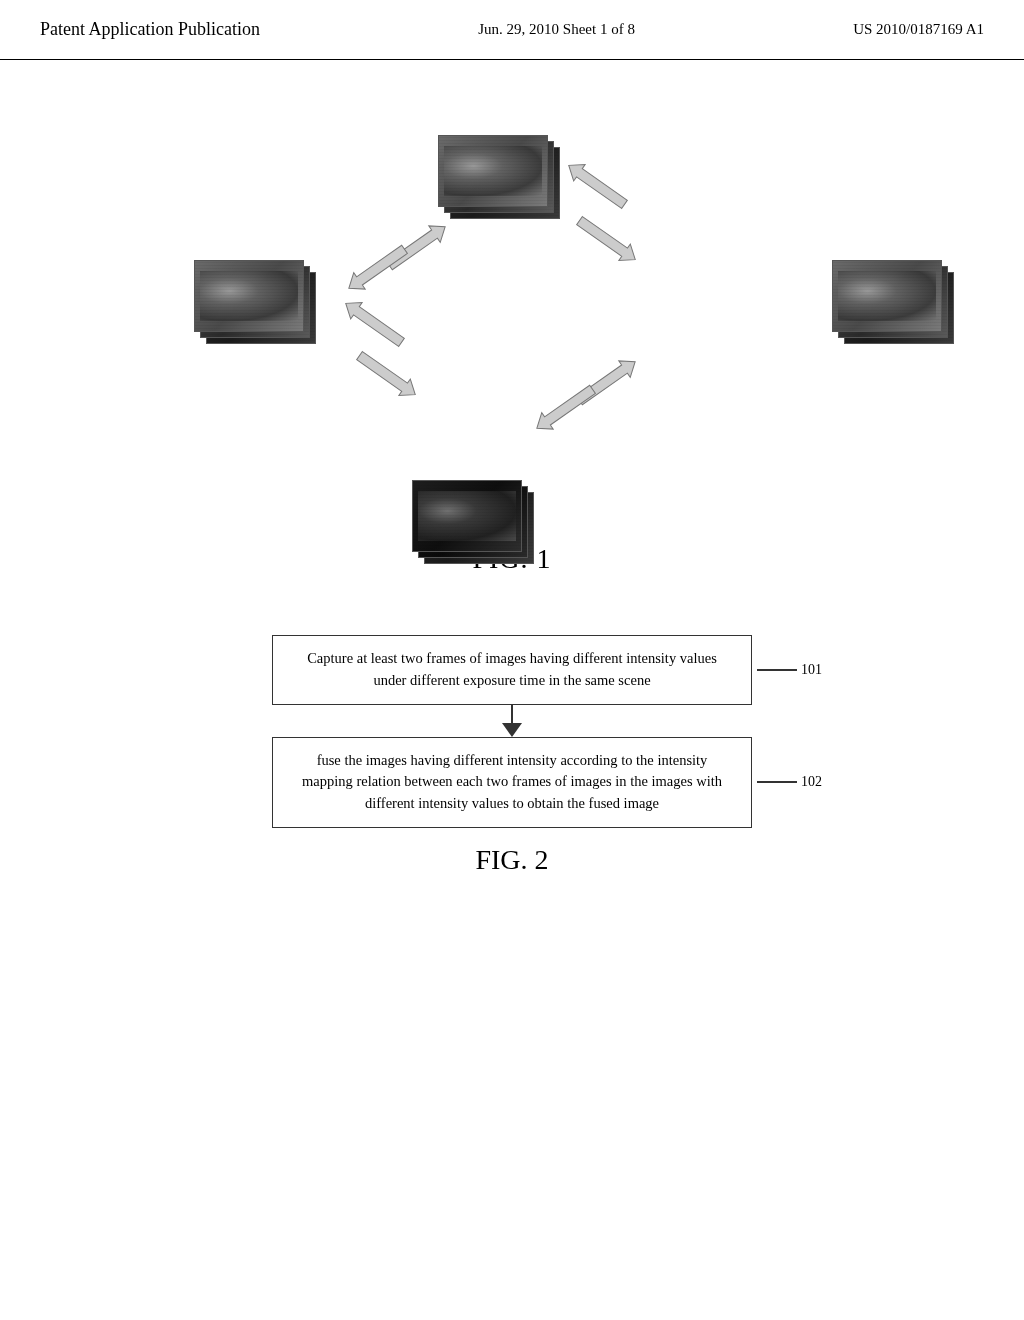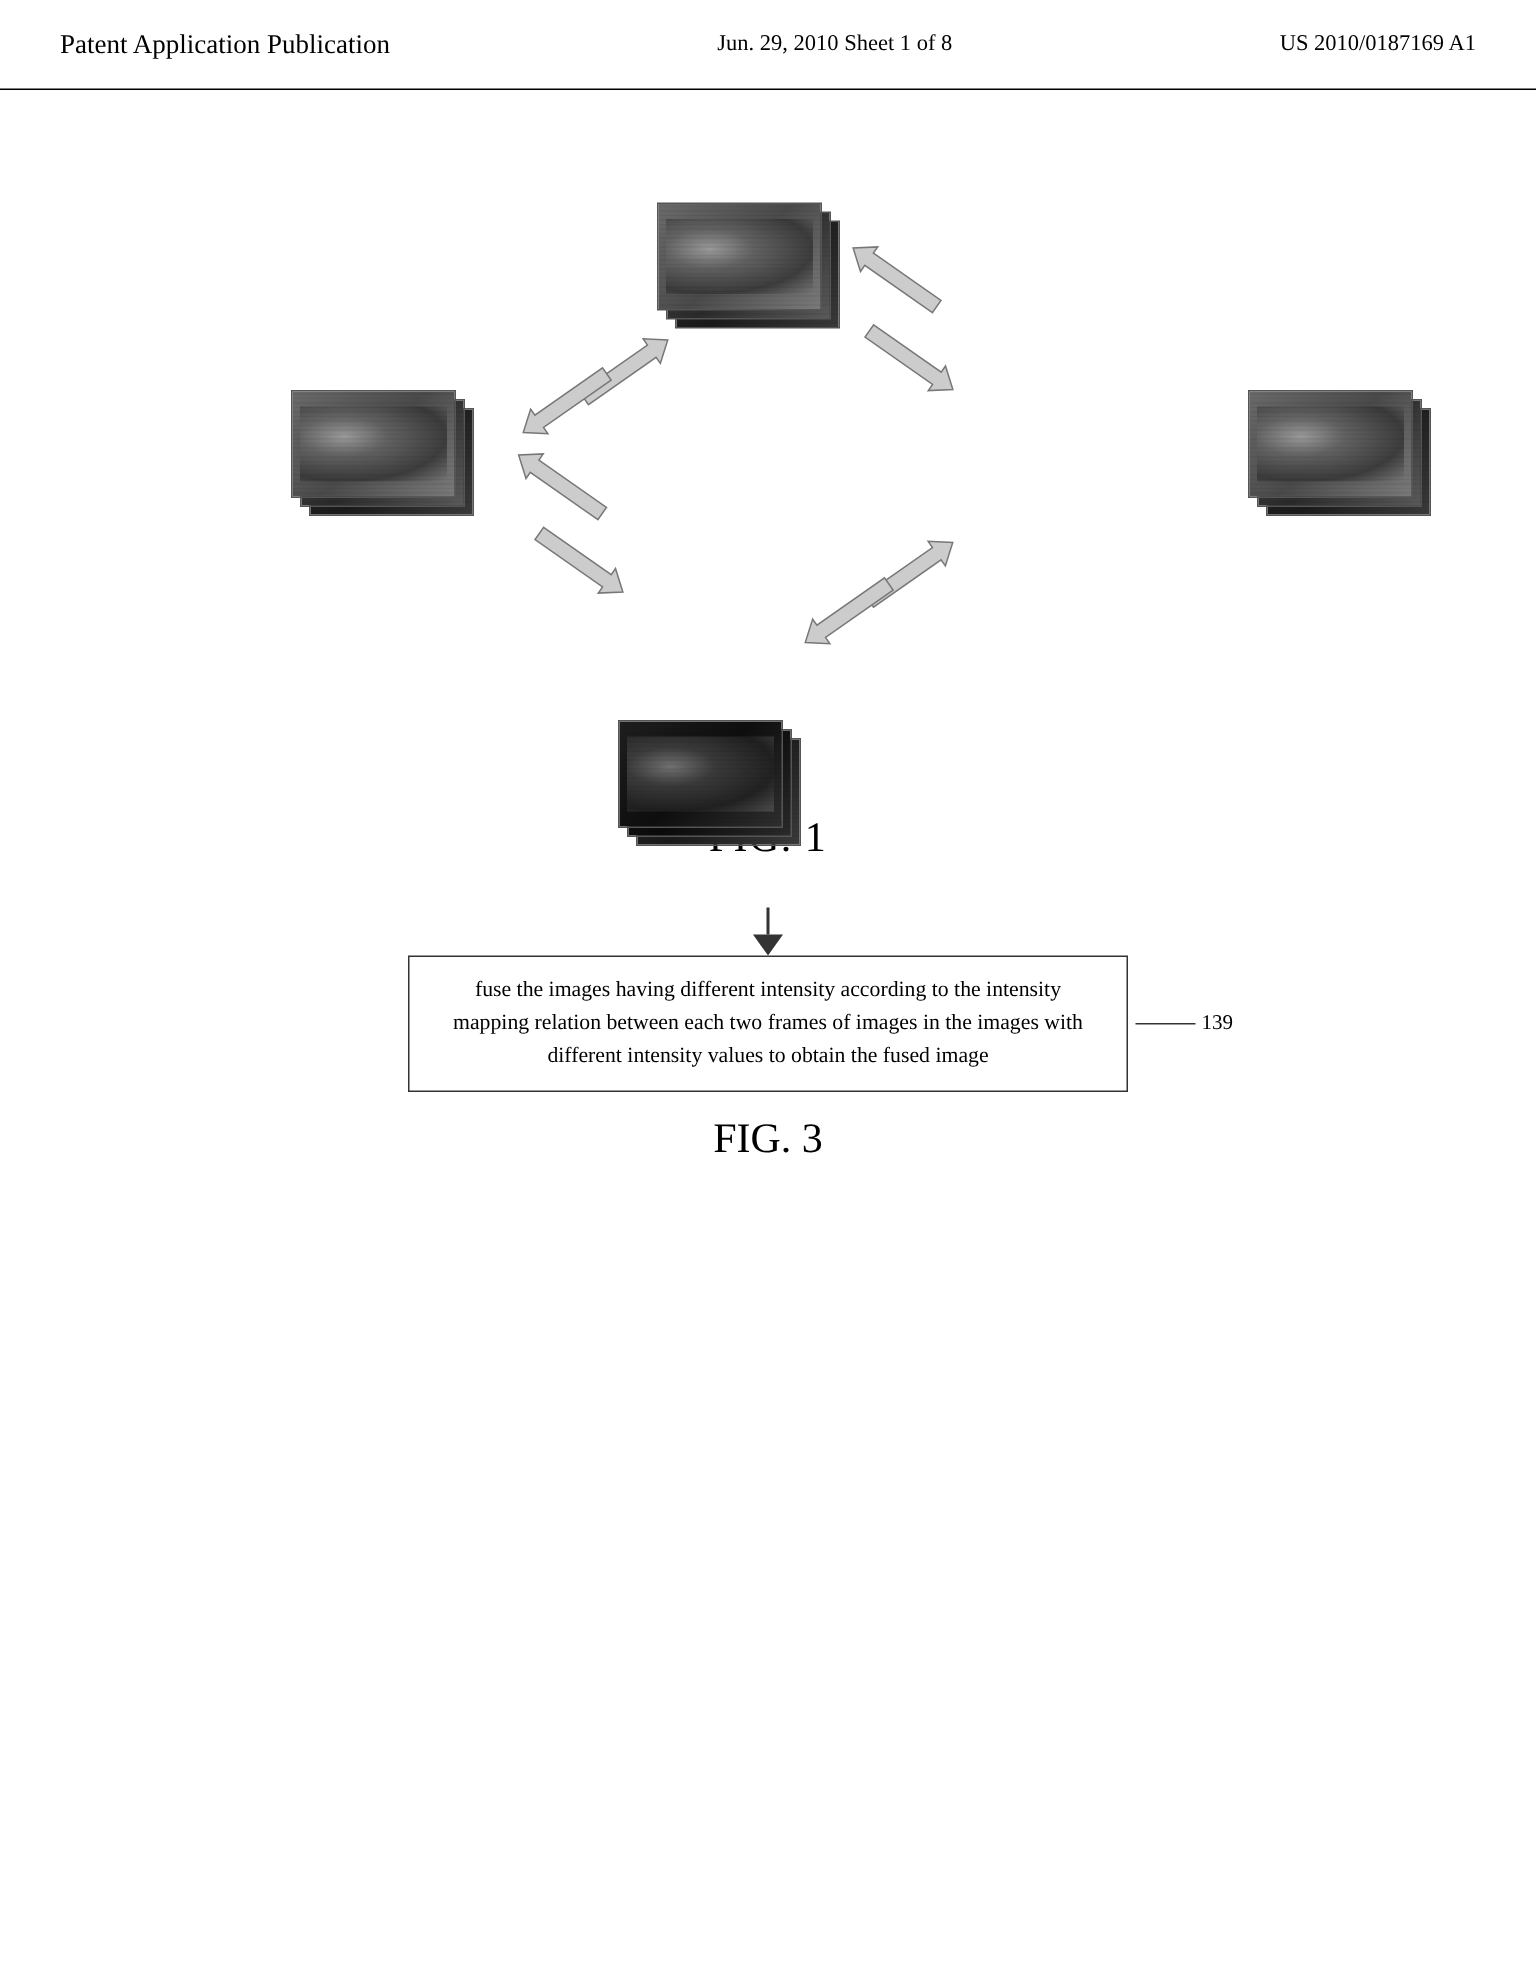--- a/index.html
+++ b/index.html
@@ -272,33 +272,42 @@
       <div class="photo" style="position:absolute; top:6px; left:6px; background: linear-gradient(135deg, #1a1a1a 0%, #0a0a0a 50%, #2a2a2a 100%);"></div>
       <div class="photo" style="position:absolute; top:0; left:0; background: linear-gradient(135deg, #1e1e1e 0%, #0e0e0e 50%, #2e2e2e 100%);"></div>
     </div>
 
   </div>
 
   <div class="fig-label">FIG. 1</div>
 
   <div class="fig2-container">
 
+    <div style="position: relative; width: 480px; margin-top: 30px;">
+      <div class="flow-box">
+        <span>Capture at least two frames of images having different intensity values under different exposure time in the same scene</span>
+      </div>
+      <div class="step-label">
+        <div class="step-label-line"></div>
+        <span>101</span>
+      </div>
+    </div>
 
     <div style="display:flex; flex-direction:column; align-items:center; width:480px;">
       <div class="flow-arrow-line"></div>
       <div class="flow-arrow"></div>
     </div>
 
     <div style="position: relative; width: 480px;">
       <div class="flow-box">
         <span>fuse the images having different intensity according to the intensity mapping relation between each two frames of images in the images with different intensity values to obtain the fused image</span>
       </div>
       <div class="step-label">
         <div class="step-label-line"></div>
-        <span>139</span>
+        <span>102</span>
       </div>
     </div>
 
   </div>
 
-  <div class="fig2-label">FIG. 3</div>
+  <div class="fig2-label">FIG. 2</div>
 
 </div>
 
 </body></html>

